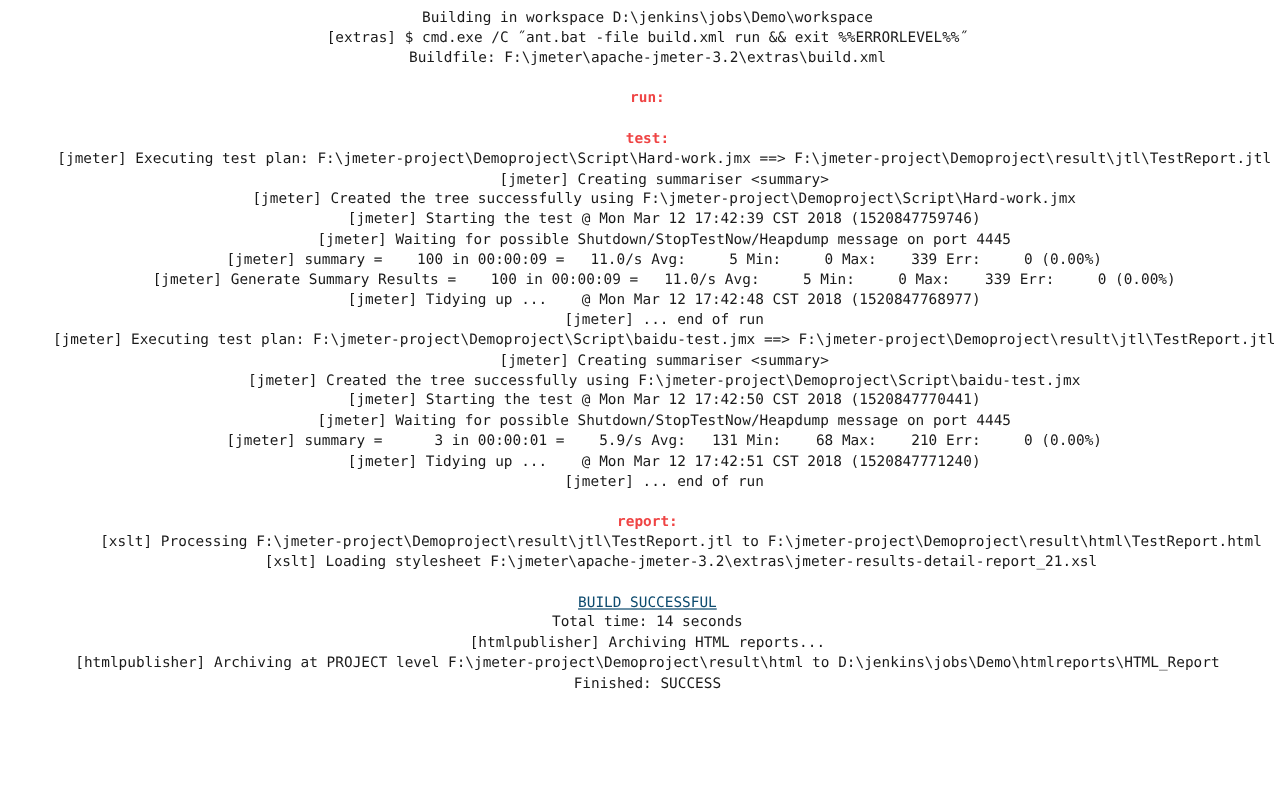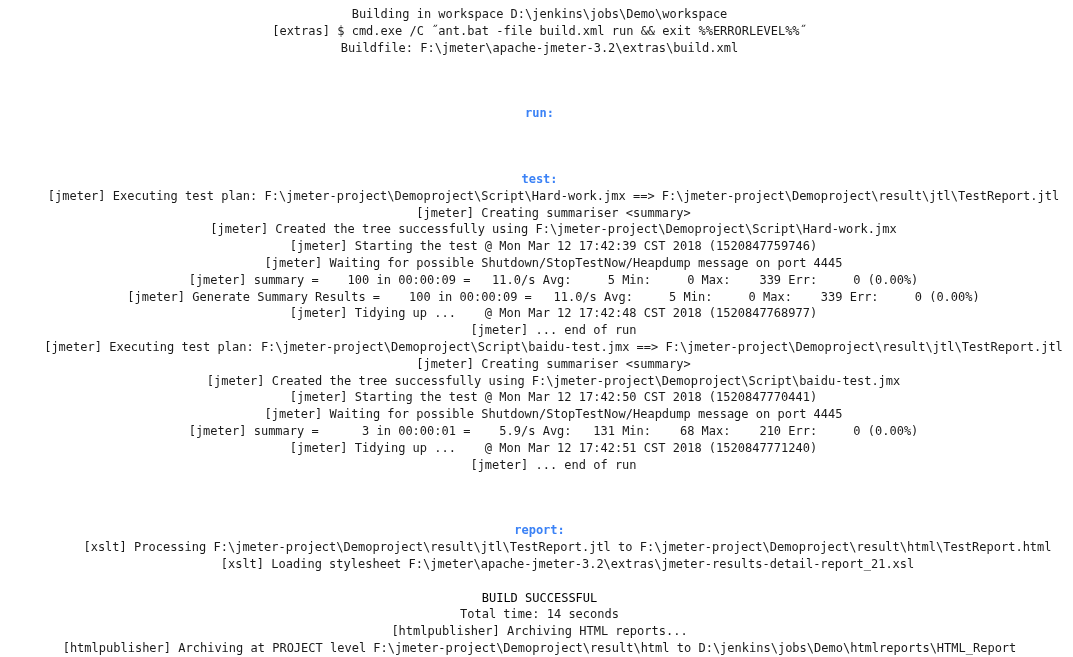--- a/index.html
+++ b/index.html
@@ -24,23 +24,23 @@
   .line {
     white-space: pre;
     min-height: 16.82px;
     text-align: center;
   }
   .blank {
     min-height: 16.82px;
   }
   .target {
     font-weight: bold;
-    color: #3b82f6;
-    margin-top: 32px;
+    color: #ef4444;
   }
   .build-result {
-    color: #000000;
+    color: #0c4a6e;
+    text-decoration: underline;
   }
 </style>
 </head>
 <body>
 
 <div id="console"><div class="line">Building in workspace D:\jenkins\jobs\Demo\workspace</div><div class="line">[extras] $ cmd.exe /C ˝ant.bat -file build.xml run &amp;&amp; exit %%ERRORLEVEL%%˝</div><div class="line">Buildfile: F:\jmeter\apache-jmeter-3.2\extras\build.xml</div><div class="line blank"></div><div class="line target">run:</div><div class="line blank"></div><div class="line target">test:</div><div class="line" style="padding-left: 28px;">[jmeter] Executing test plan: F:\jmeter-project\Demoproject\Script\Hard-work.jmx ==&gt; F:\jmeter-project\Demoproject\result\jtl\TestReport.jtl</div><div class="line" style="padding-left: 28px;">[jmeter] Creating summariser &lt;summary&gt;</div><div class="line" style="padding-left: 28px;">[jmeter] Created the tree successfully using F:\jmeter-project\Demoproject\Script\Hard-work.jmx</div><div class="line" style="padding-left: 28px;">[jmeter] Starting the test @ Mon Mar 12 17:42:39 CST 2018 (1520847759746)</div><div class="line" style="padding-left: 28px;">[jmeter] Waiting for possible Shutdown/StopTestNow/Heapdump message on port 4445</div><div class="line" style="padding-left: 28px;">[jmeter] summary =    100 in 00:00:09 =   11.0/s Avg:     5 Min:     0 Max:    339 Err:     0 (0.00%)</div><div class="line" style="padding-left: 28px;">[jmeter] Generate Summary Results =    100 in 00:00:09 =   11.0/s Avg:     5 Min:     0 Max:    339 Err:     0 (0.00%)</div><div class="line" style="padding-left: 28px;">[jmeter] Tidying up ...    @ Mon Mar 12 17:42:48 CST 2018 (1520847768977)</div><div class="line" style="padding-left: 28px;">[jmeter] ... end of run</div><div class="line" style="padding-left: 28px;">[jmeter] Executing test plan: F:\jmeter-project\Demoproject\Script\baidu-test.jmx ==&gt; F:\jmeter-project\Demoproject\result\jtl\TestReport.jtl</div><div class="line" style="padding-left: 28px;">[jmeter] Creating summariser &lt;summary&gt;</div><div class="line" style="padding-left: 28px;">[jmeter] Created the tree successfully using F:\jmeter-project\Demoproject\Script\baidu-test.jmx</div><div class="line" style="padding-left: 28px;">[jmeter] Starting the test @ Mon Mar 12 17:42:50 CST 2018 (1520847770441)</div><div class="line" style="padding-left: 28px;">[jmeter] Waiting for possible Shutdown/StopTestNow/Heapdump message on port 4445</div><div class="line" style="padding-left: 28px;">[jmeter] summary =      3 in 00:00:01 =    5.9/s Avg:   131 Min:    68 Max:    210 Err:     0 (0.00%)</div><div class="line" style="padding-left: 28px;">[jmeter] Tidying up ...    @ Mon Mar 12 17:42:51 CST 2018 (1520847771240)</div><div class="line" style="padding-left: 28px;">[jmeter] ... end of run</div><div class="line blank"></div><div class="line target">report:</div><div class="line" style="padding-left: 56px;">[xslt] Processing F:\jmeter-project\Demoproject\result\jtl\TestReport.jtl to F:\jmeter-project\Demoproject\result\html\TestReport.html</div><div class="line" style="padding-left: 56px;">[xslt] Loading stylesheet F:\jmeter\apache-jmeter-3.2\extras\jmeter-results-detail-report_21.xsl</div><div class="line blank"></div><div class="line build-result">BUILD SUCCESSFUL</div><div class="line">Total time: 14 seconds</div><div class="line">[htmlpublisher] Archiving HTML reports...</div><div class="line">[htmlpublisher] Archiving at PROJECT level F:\jmeter-project\Demoproject\result\html to D:\jenkins\jobs\Demo\htmlreports\HTML_Report</div><div class="line">Finished: SUCCESS</div></div>
 
 </body></html>

